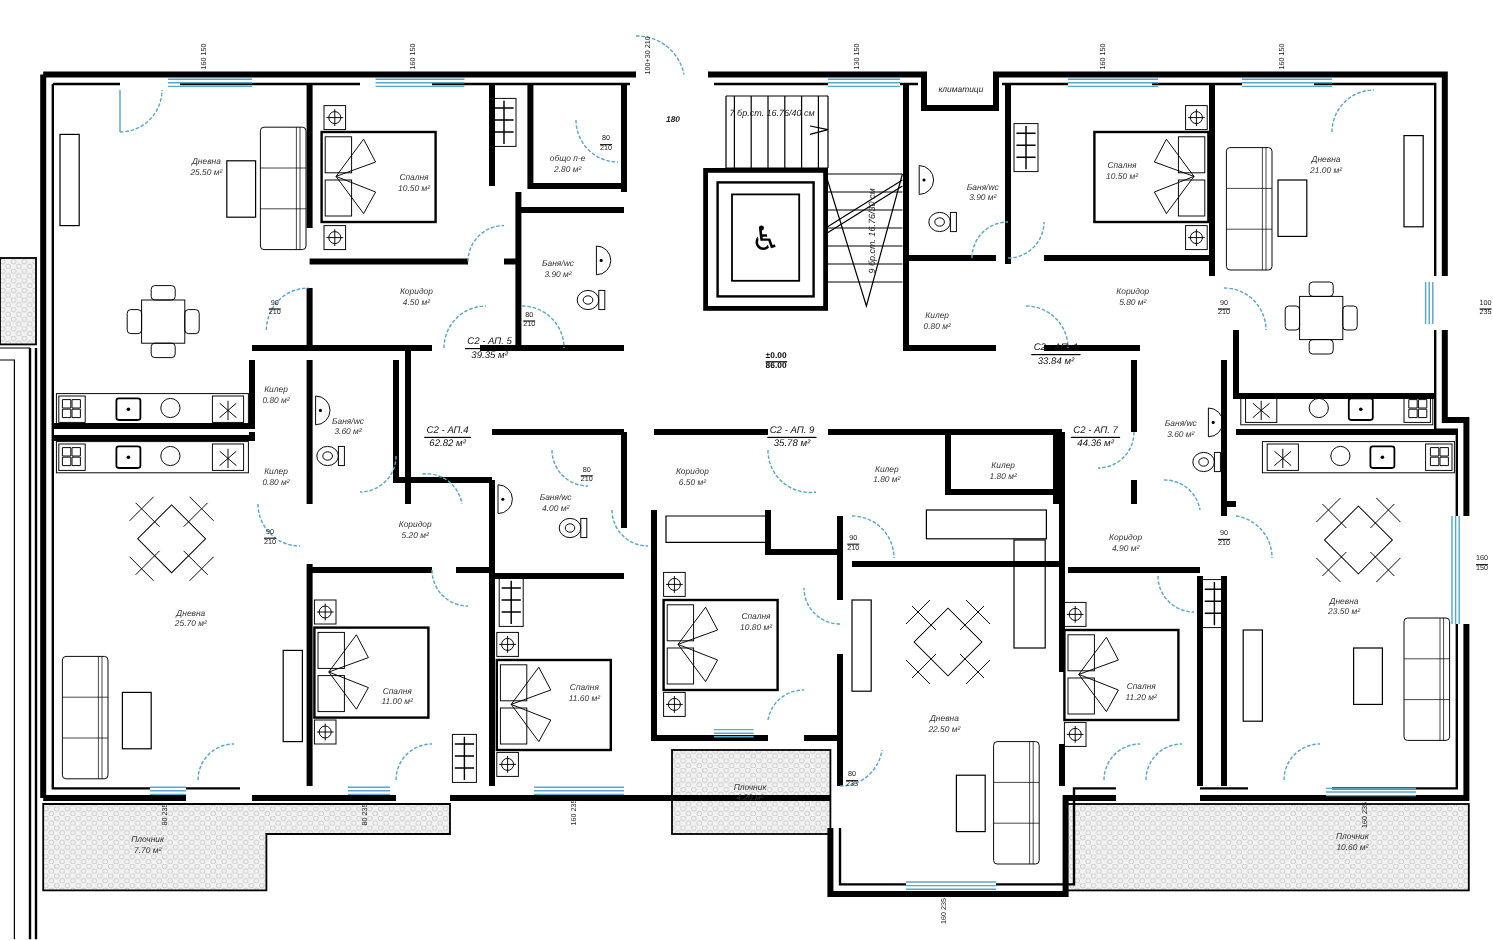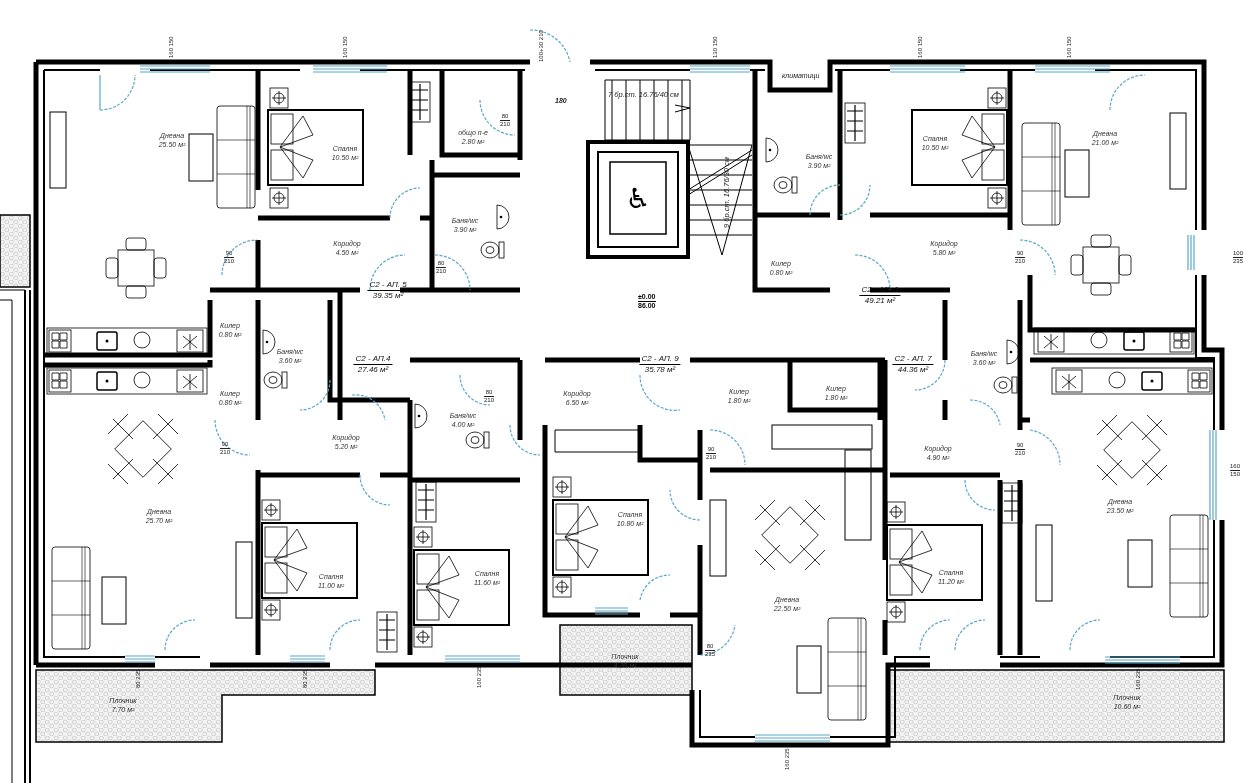--- a/index.html
+++ b/index.html
@@ -271,39 +271,39 @@
     <use href="#sink" x="1007" y="340"></use>
 
     <rect x="50" y="112" width="16" height="76" class="thin"></rect>
     <rect x="1170" y="113" width="16" height="76" class="thin"></rect>
     <rect x="236" y="542" width="16" height="76" class="thin"></rect>
     <rect x="1036" y="525" width="16" height="76" class="thin"></rect>
     <rect x="710" y="500" width="16" height="76" class="thin"></rect>
   </g>
 </svg>
 
-<div class="apt" style="left:388px;top:280px;text-align:center;">
+<div class="apt" style="left:408px;top:280px;text-align:center;">
   <span class="n">С2 - АП. 5</span>
   <span class="a">39.35 м²</span>
 </div>
 <div class="apt" style="left:373px;top:354px;">
   <span class="n">С2 - АП.4</span>
-  <span class="a">27.46 м²</span>
+  <span class="a">62.82 м²</span>
 </div>
 <div class="apt" style="left:660px;top:354px;">
   <span class="n">С2 - АП. 9</span>
   <span class="a">35.78 м²</span>
 </div>
 <div class="apt" style="left:913px;top:354px;">
   <span class="n">С2 - АП. 7</span>
   <span class="a">44.36 м²</span>
 </div>
 <div class="apt" style="left:880px;top:285px;">
   <span class="n">С2 - АП. 1</span>
-  <span class="a">49.21 м²</span>
+  <span class="a">33.84 м²</span>
 </div>
 
 <div class="lbl" style="left:172px;top:131px;">
     <span class="n">Дневна</span>
     <span class="a">25.50 м²</span>
   </div>
 <div class="lbl" style="left:345px;top:144px;">
     <span class="n">Спалня</span>
     <span class="a">10.50 м²</span>
   </div>

